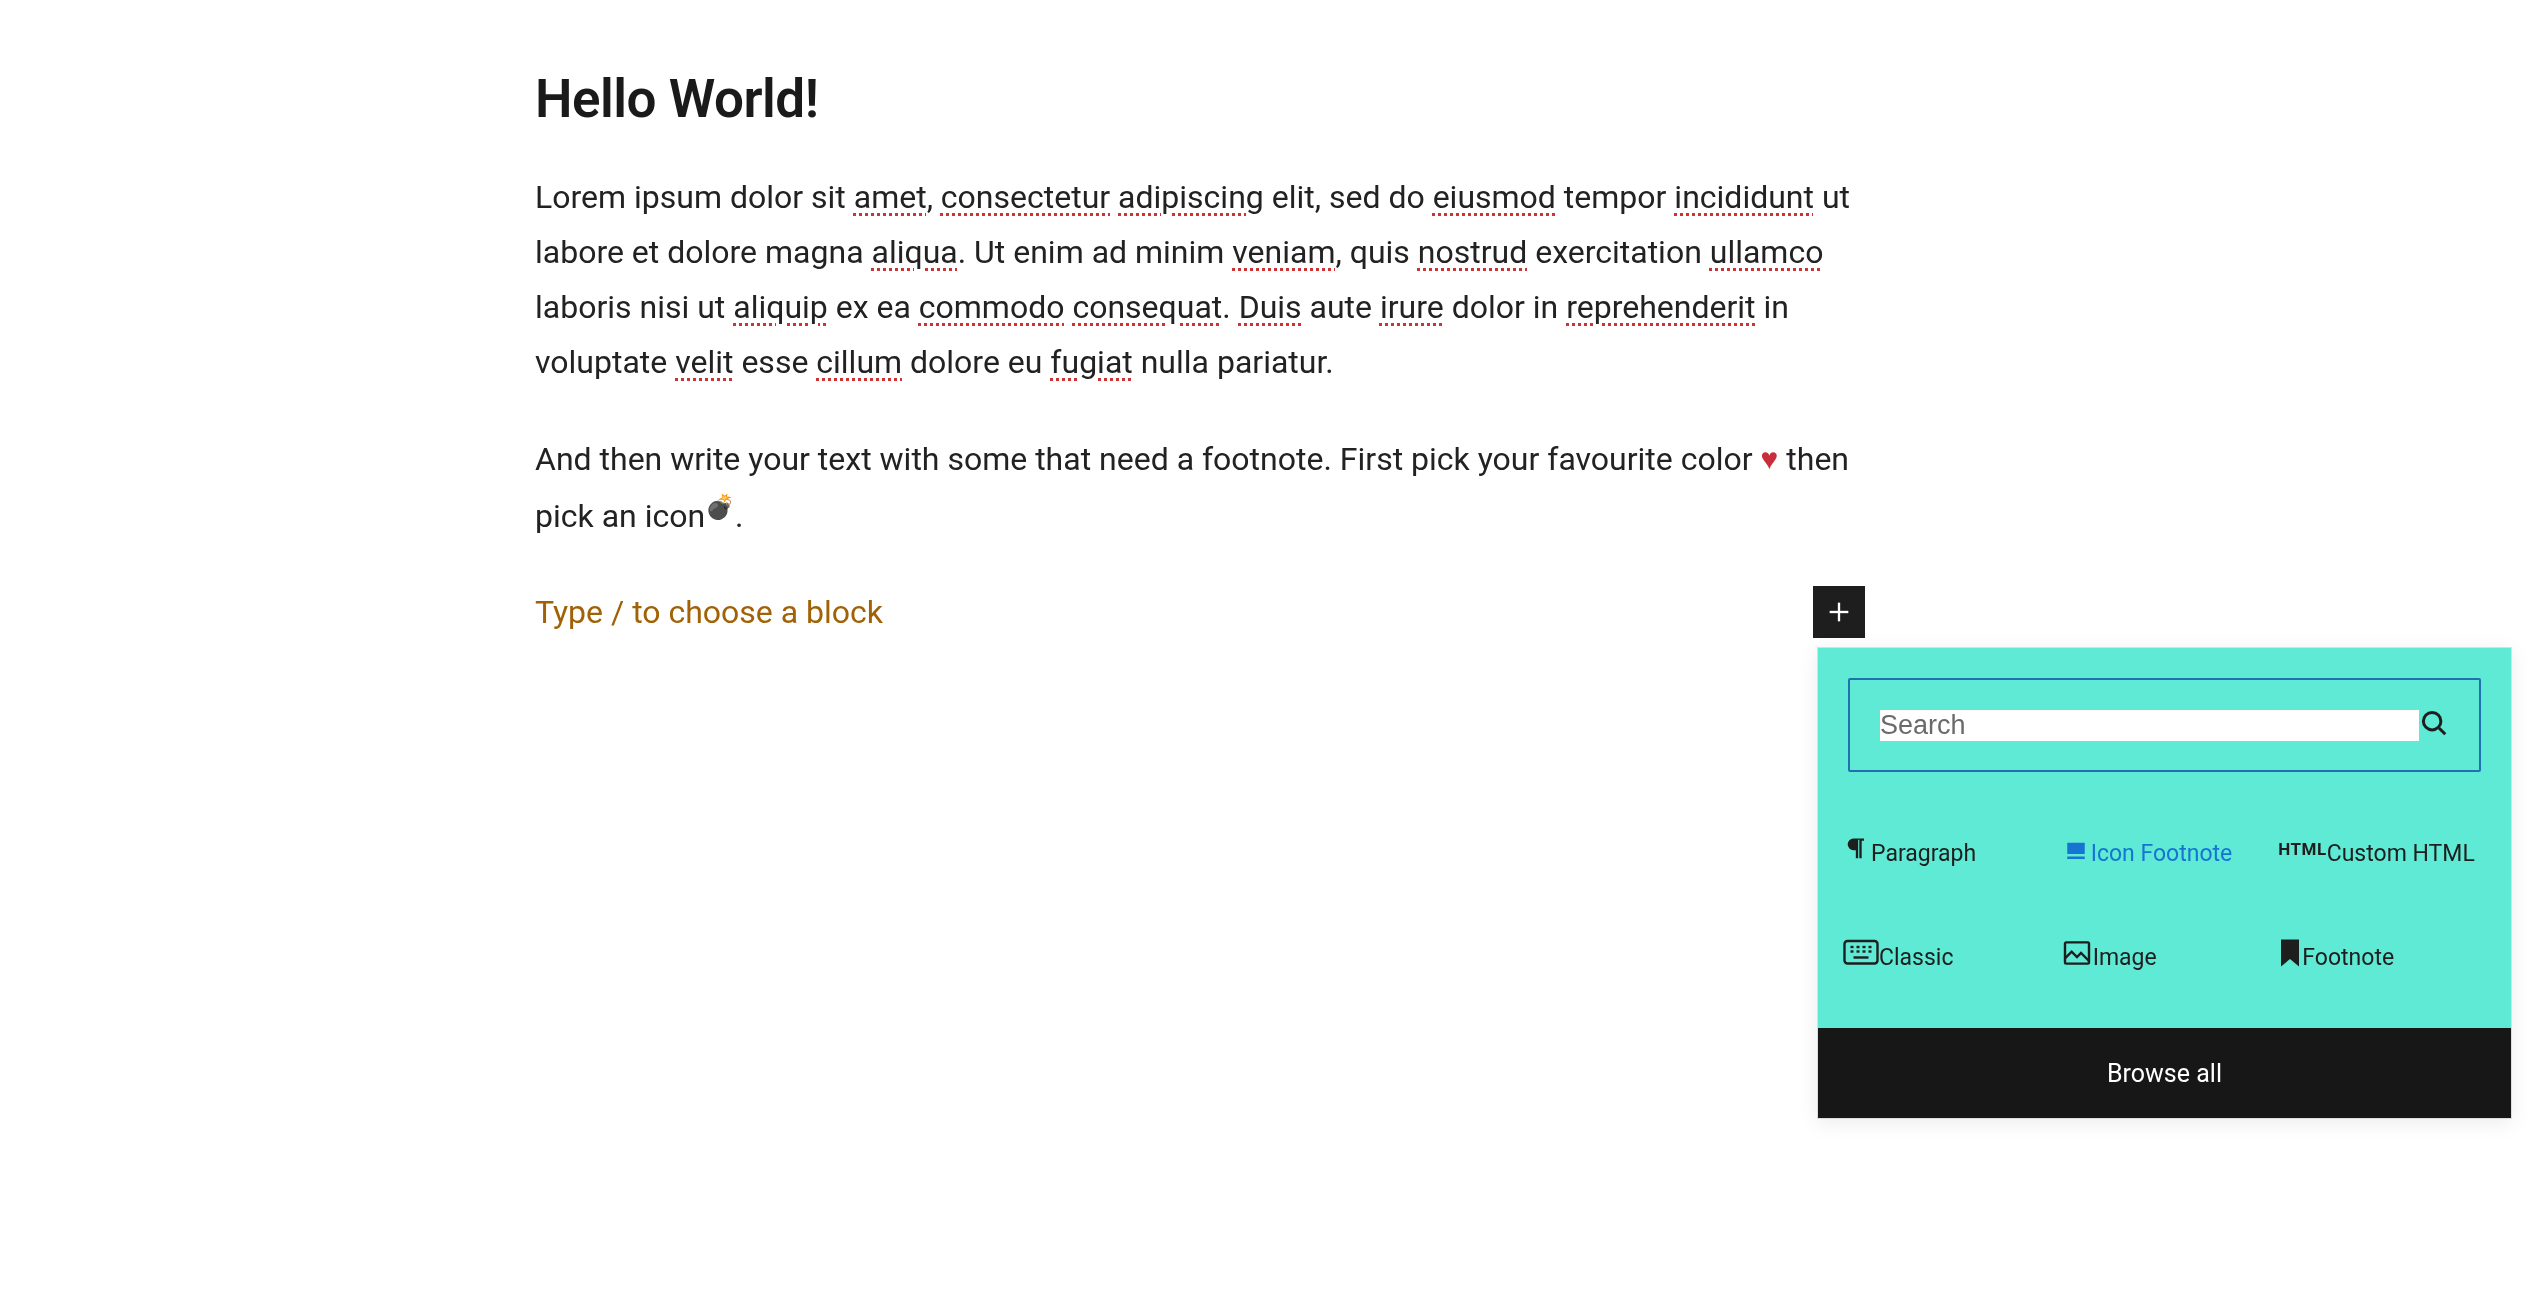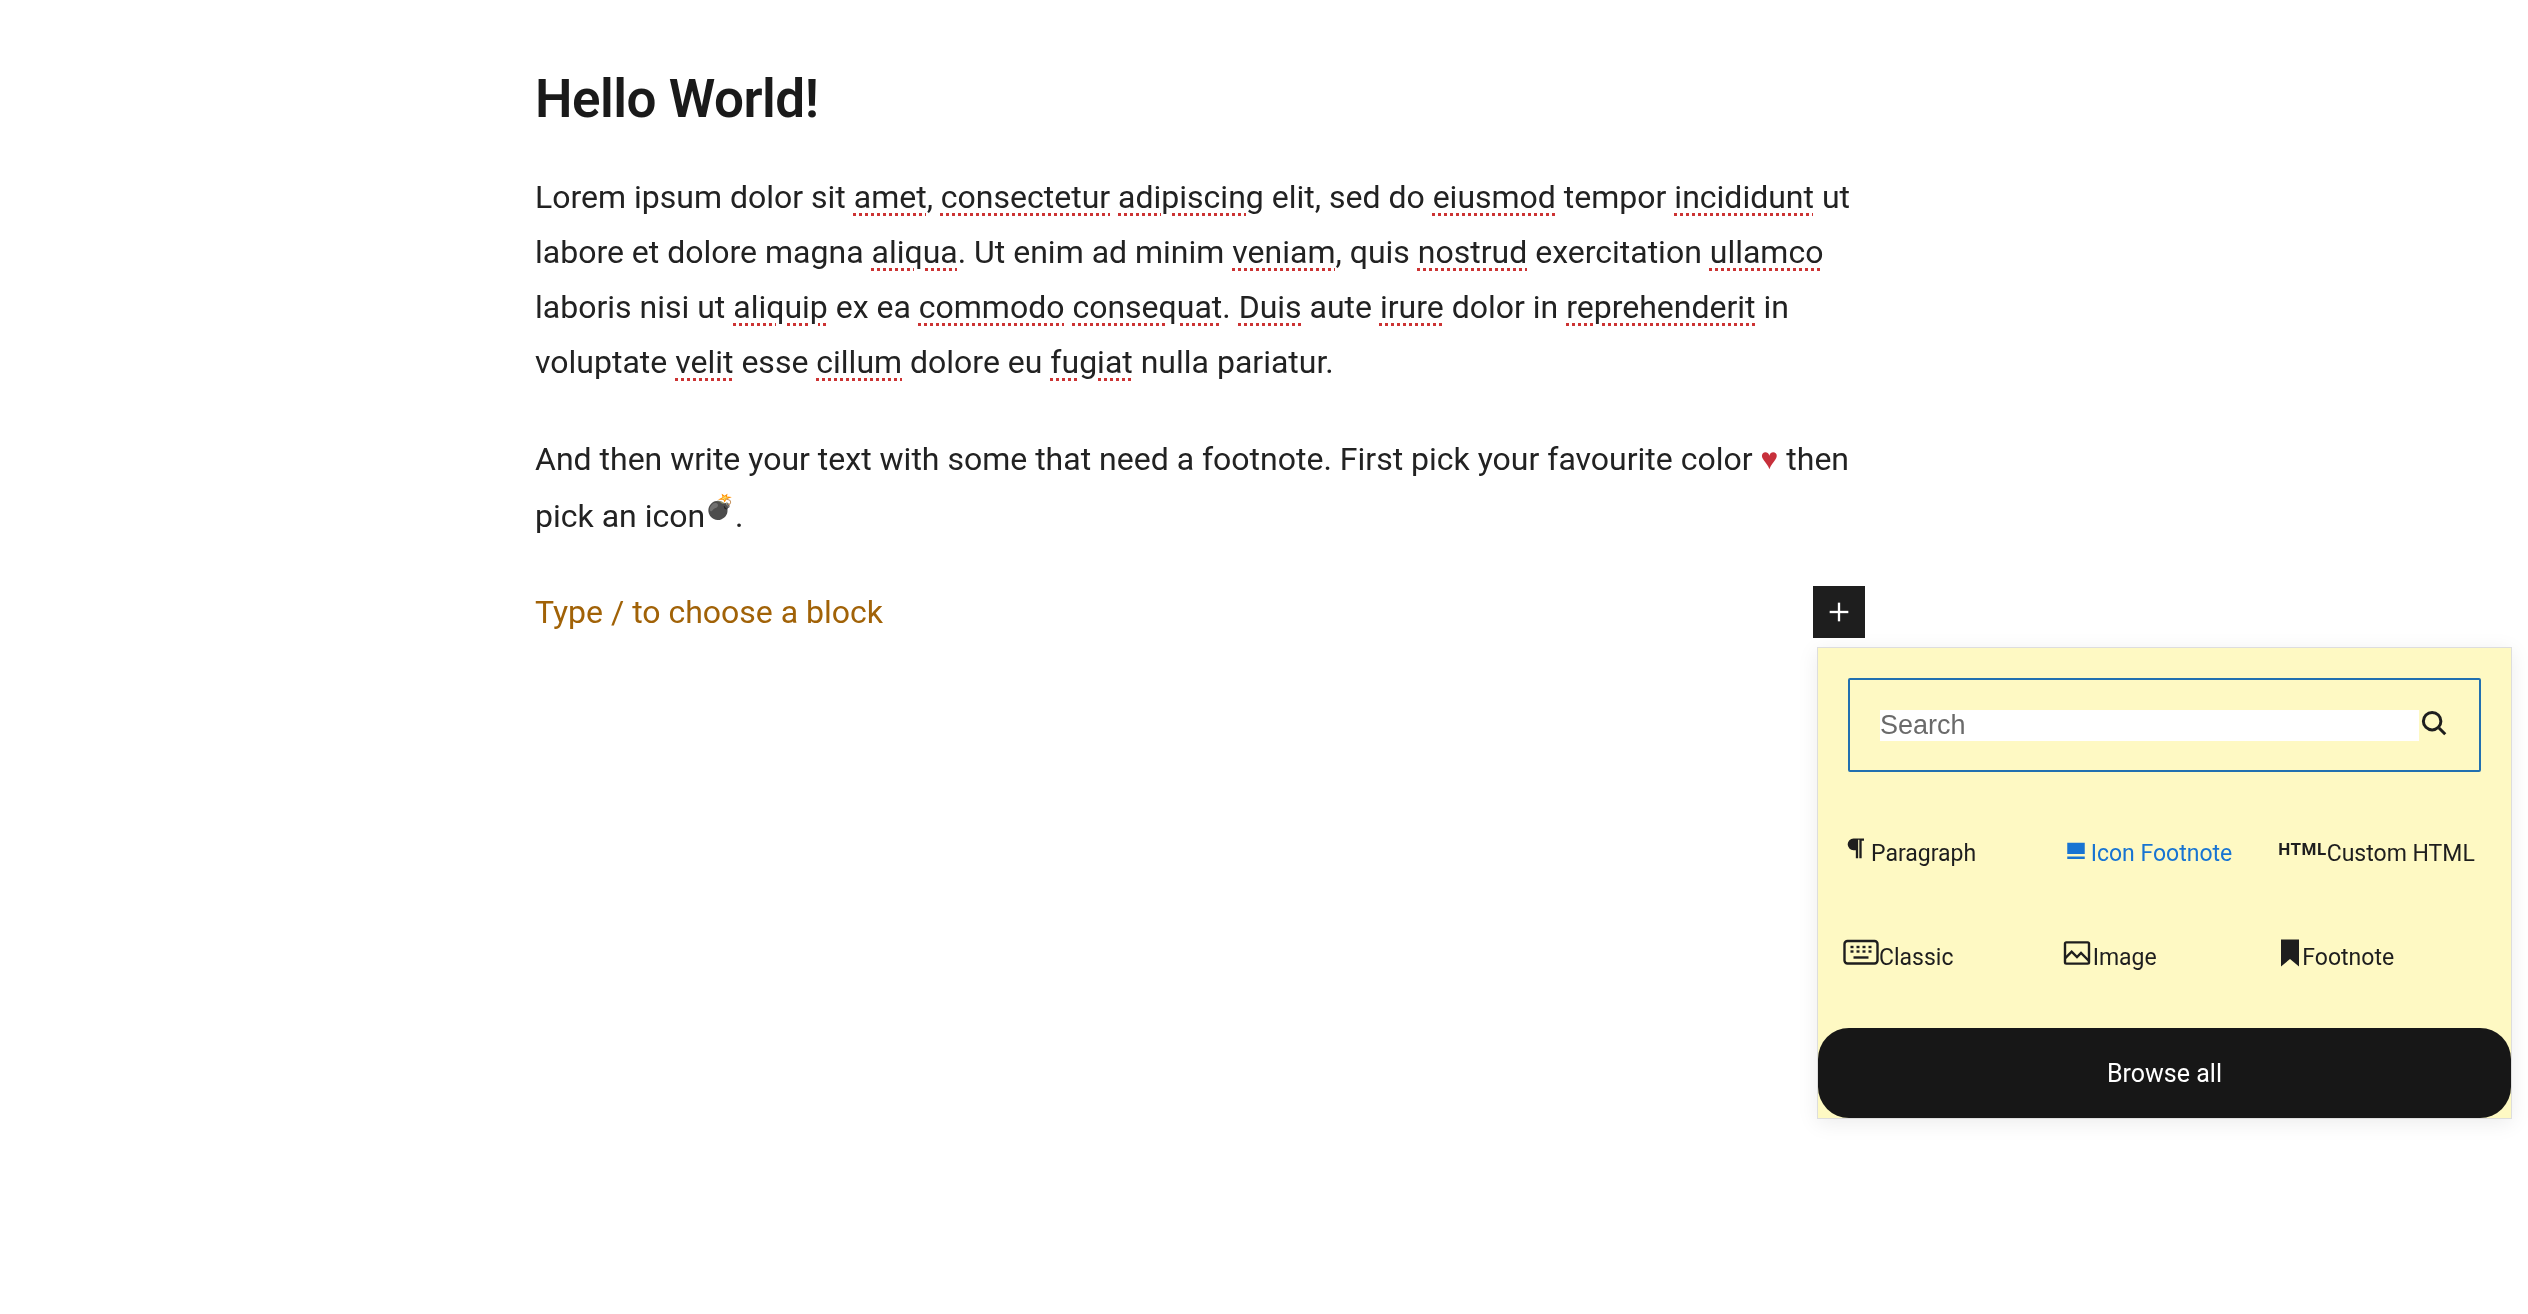--- a/index.html
+++ b/index.html
@@ -71,21 +71,21 @@
       cursor: pointer;
       margin-right: 10px;
     }
     .add-block-btn svg { stroke: #fff; stroke-width: 2; }
 
     .inserter {
       position: absolute;
       left: 1817px;
       top: 647px;
       width: 695px;
-      background: #fef9c3;
+      background: #5eead4;
       border: 1px solid #ddd;
       box-shadow: 0 4px 20px rgba(0,0,0,0.08);
       display: flex;
       flex-direction: column;
     }
 
     .search-wrap { padding: 30px 30px 26px; }
     .search-box {
       display: flex;
       align-items: center;
@@ -133,21 +133,20 @@
 
     .browse-all {
       height: 90px;
       background: #171717;
       color: #fff;
       font-size: 25px;
       display: flex;
       align-items: center;
       justify-content: center;
       cursor: pointer;
-      border-radius: 31px;
     }
   </style>
 </head>
 <body>
 
 <div class="editor-wrap">
   <h1 class="post-title">Hello World!</h1>
 
   <p class="para" id="para1"><span>Lorem ipsum dolor sit </span><span class="sp">amet</span><span>, </span><span class="sp">consectetur</span><span> </span><span class="sp">adipiscing</span><span> elit, sed do </span><span class="sp">eiusmod</span><span> tempor </span><span class="sp">incididunt</span><span> ut labore et dolore magna </span><span class="sp">aliqua</span><span>. Ut enim ad minim </span><span class="sp">veniam</span><span>, quis </span><span class="sp">nostrud</span><span> exercitation </span><span class="sp">ullamco</span><span> laboris nisi ut </span><span class="sp">aliquip</span><span> ex ea </span><span class="sp">commodo</span><span> </span><span class="sp">consequat</span><span>. </span><span class="sp">Duis</span><span> aute </span><span class="sp">irure</span><span> dolor in </span><span class="sp">reprehenderit</span><span> in voluptate </span><span class="sp">velit</span><span> esse </span><span class="sp">cillum</span><span> dolore eu </span><span class="sp">fugiat</span><span> nulla pariatur.</span></p>
 

